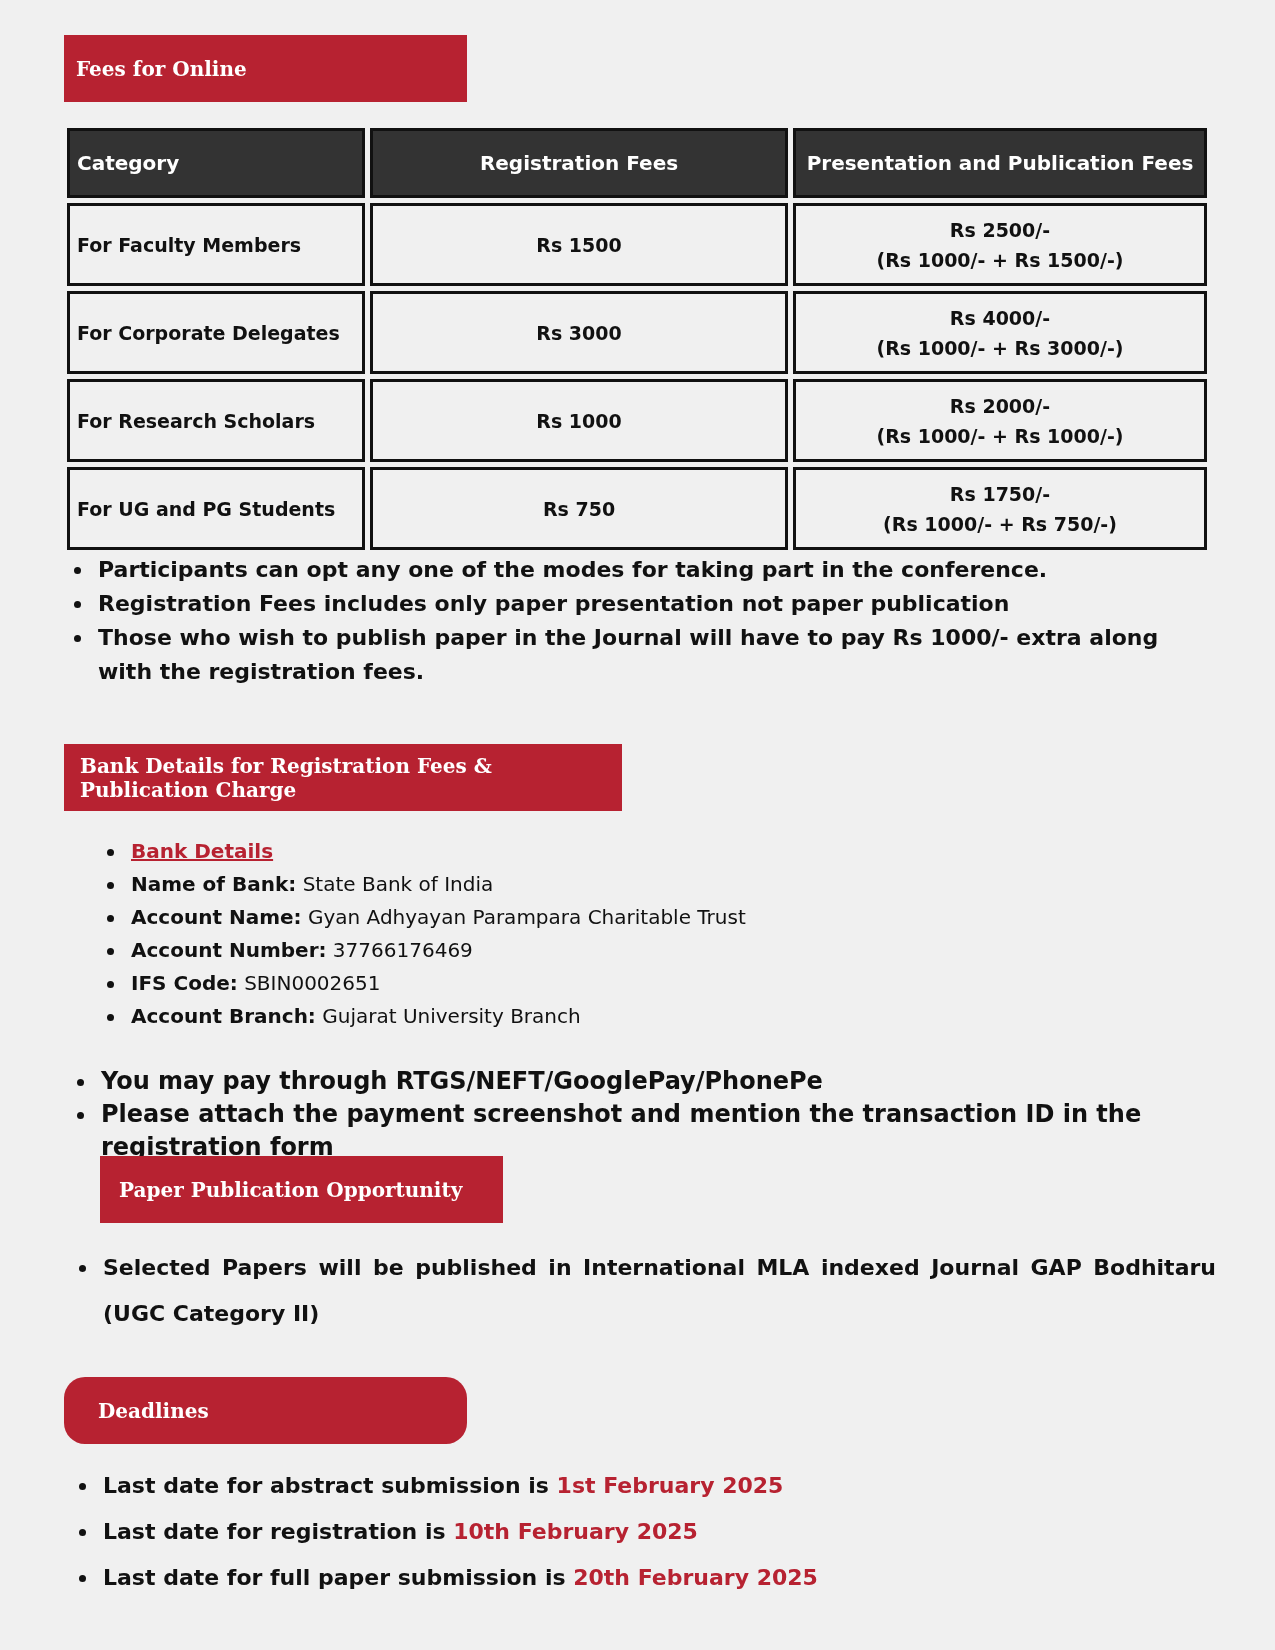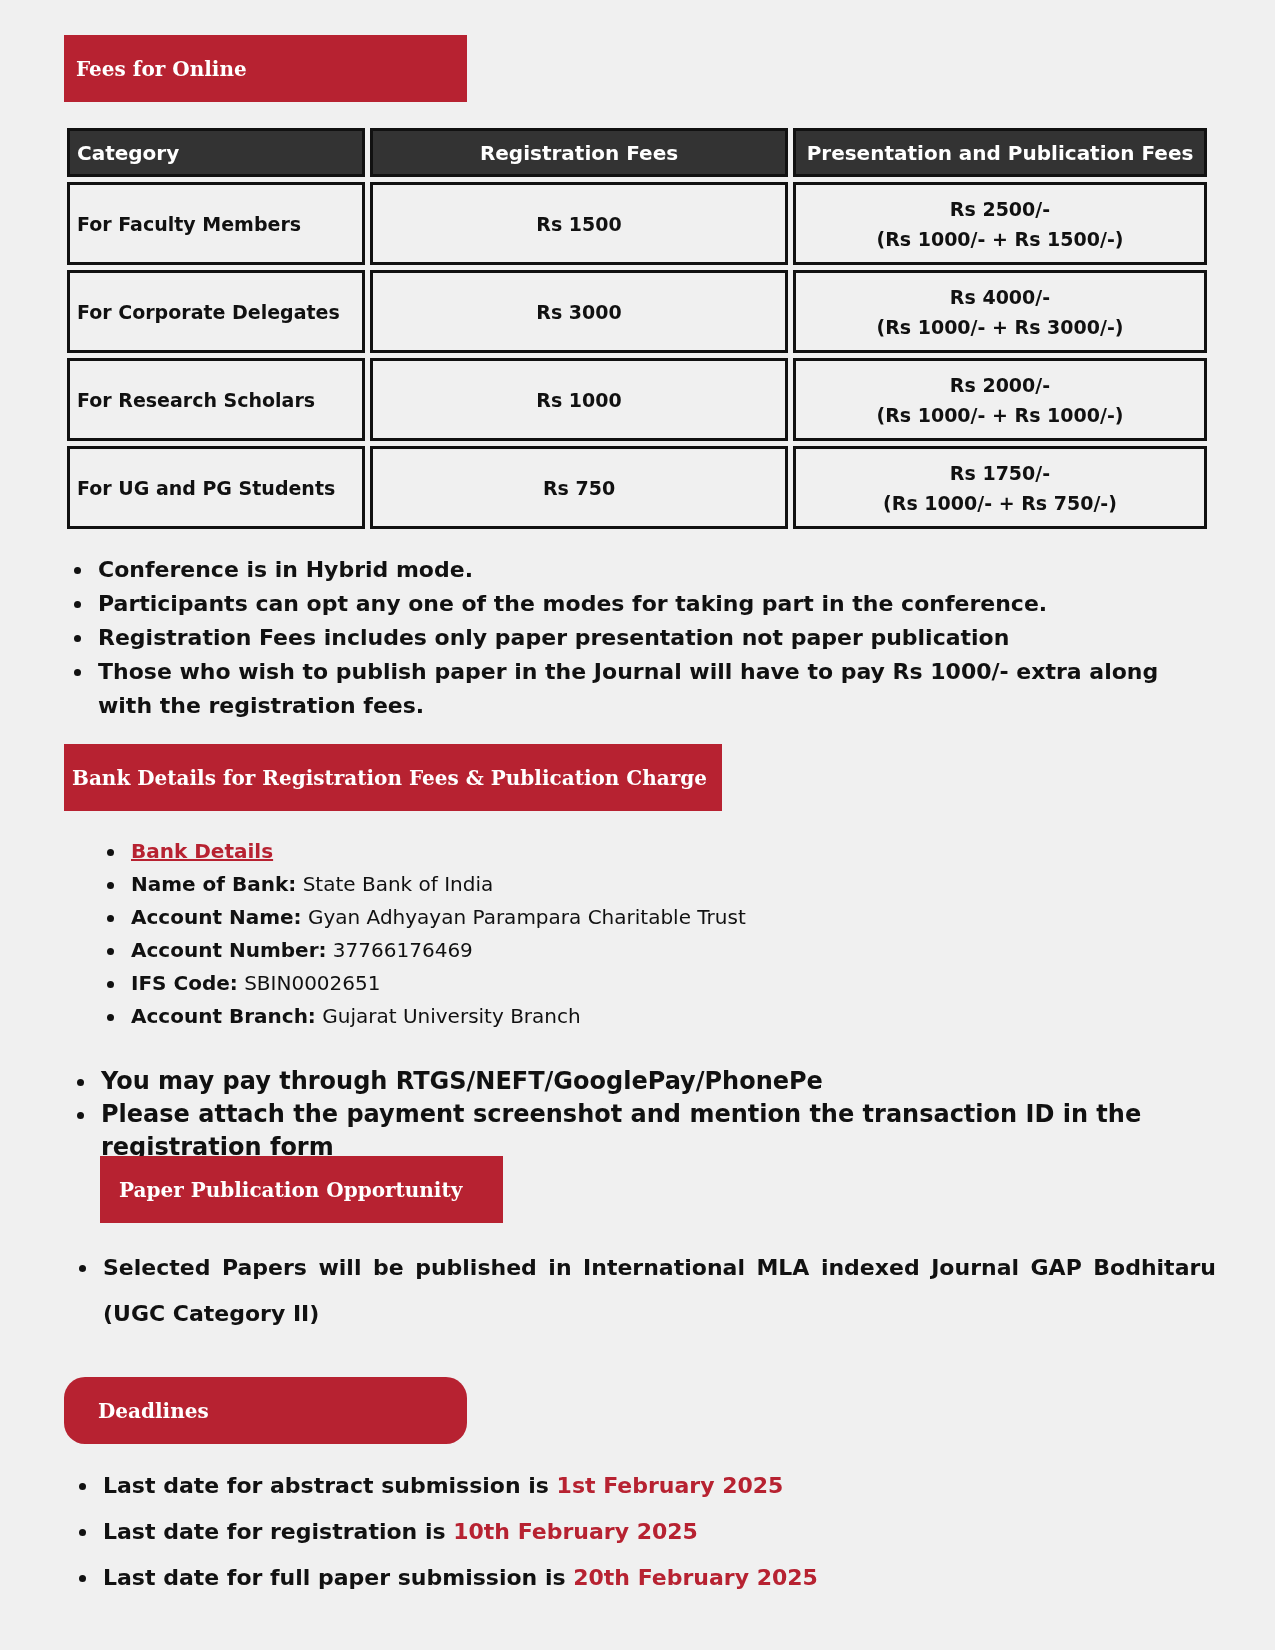--- a/index.html
+++ b/index.html
@@ -8,34 +8,34 @@
     position: relative; overflow: hidden;
     font-family: "Liberation Sans", sans-serif; color: #111;
   }
   .banner {
     position: absolute; left: 64px; background: #b72231; color: #fff;
     font-family: "DejaVu Serif", serif; font-weight: bold; font-size: 20px;
     display: flex; align-items: center; box-sizing: border-box;
     height: 67px;
   }
   #b1 { top: 35px; width: 403px; padding-left: 12px; }
-  #b2 { top: 744px; width: 658px; padding-left: 8px; }
+  #b2 { top: 744px; width: 558px; padding-left: 16px; }
   #b3 { top: 1156px; width: 403px; padding-left: 19px; margin-left: 36px; }
   #b4 { top: 1377px; width: 403px; padding-left: 34px; border-radius: 21px; }
 
   .fee-table {
     position: absolute; left: 62px; top: 123px; width: 1150px;
     border-collapse: separate; border-spacing: 5px 5px;
   }
   .fee-table td, .fee-table th {
     border: 3px solid #111; box-sizing: border-box;
     font-family: "DejaVu Sans", sans-serif; font-weight: bold; font-size: 19px;
   }
   .fee-table th {
-    background: #333; color: #fff; height: 49px; font-size: 20px;
+    background: #333; color: #fff; height: 70px; font-size: 20px;
   }
   .fee-table th.c1 { text-align: left; padding-left: 7px; width: 298px; }
   .fee-table th.c2 { width: 418px; }
   .fee-table td { height: 83px; text-align: center; line-height: 30px; }
   .fee-table td.cat { text-align: left; padding-left: 7px; }
 
   .list { position: absolute; left: 0; margin: 0; padding: 0; list-style: none; }
   .list li { position: relative; }
   .list li::before {
     content: ""; position: absolute; width: 7px; height: 7px; border-radius: 50%;
@@ -99,21 +99,20 @@
     <td>Rs 750</td>
     <td>
           <div>Rs 1750/-</div>
           <div>(Rs 1000/- + Rs 750/-)</div>
         </td>
   </tr>
 </tbody>
   </table>
 
 <ul class="list" id="notes">
-  <li>Conference is in Hybrid mode.</li>
   <li>Participants can opt any one of the modes for taking part in the conference.</li>
   <li>Registration Fees includes only paper presentation not paper publication</li>
   <li>Those who wish to publish paper in the Journal will have to pay Rs 1000/- extra along with the registration fees.</li>
 </ul>
 
 <div class="banner" id="b2">Bank Details for Registration Fees &amp; Publication Charge</div>
 
 <ul class="list" id="bank">
   <li><a href="#">Bank Details</a></li>
   <li><span class="lbl">Name of Bank:</span> <span>State Bank of India</span></li>

